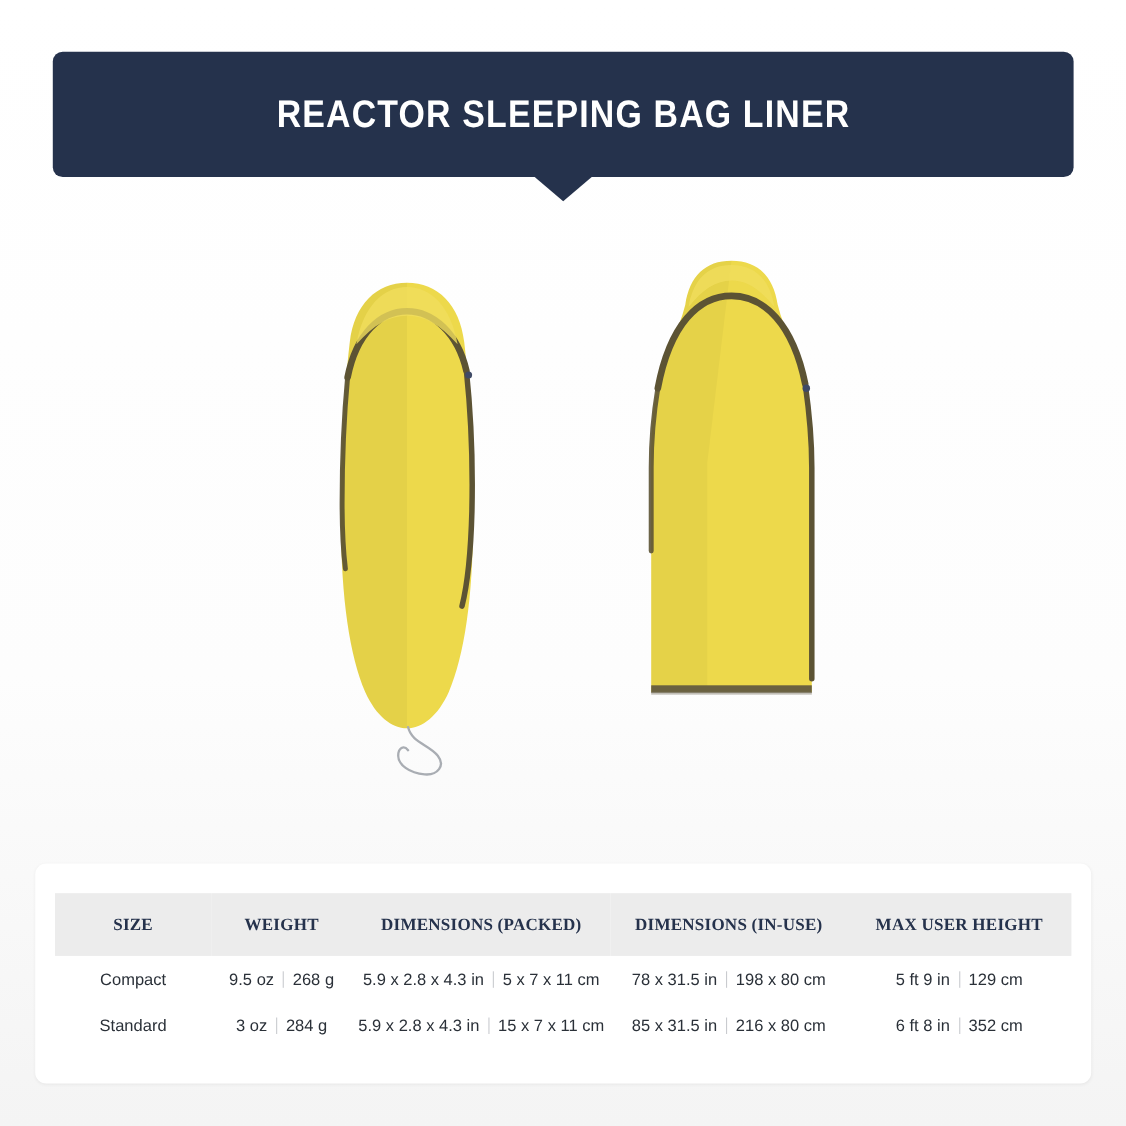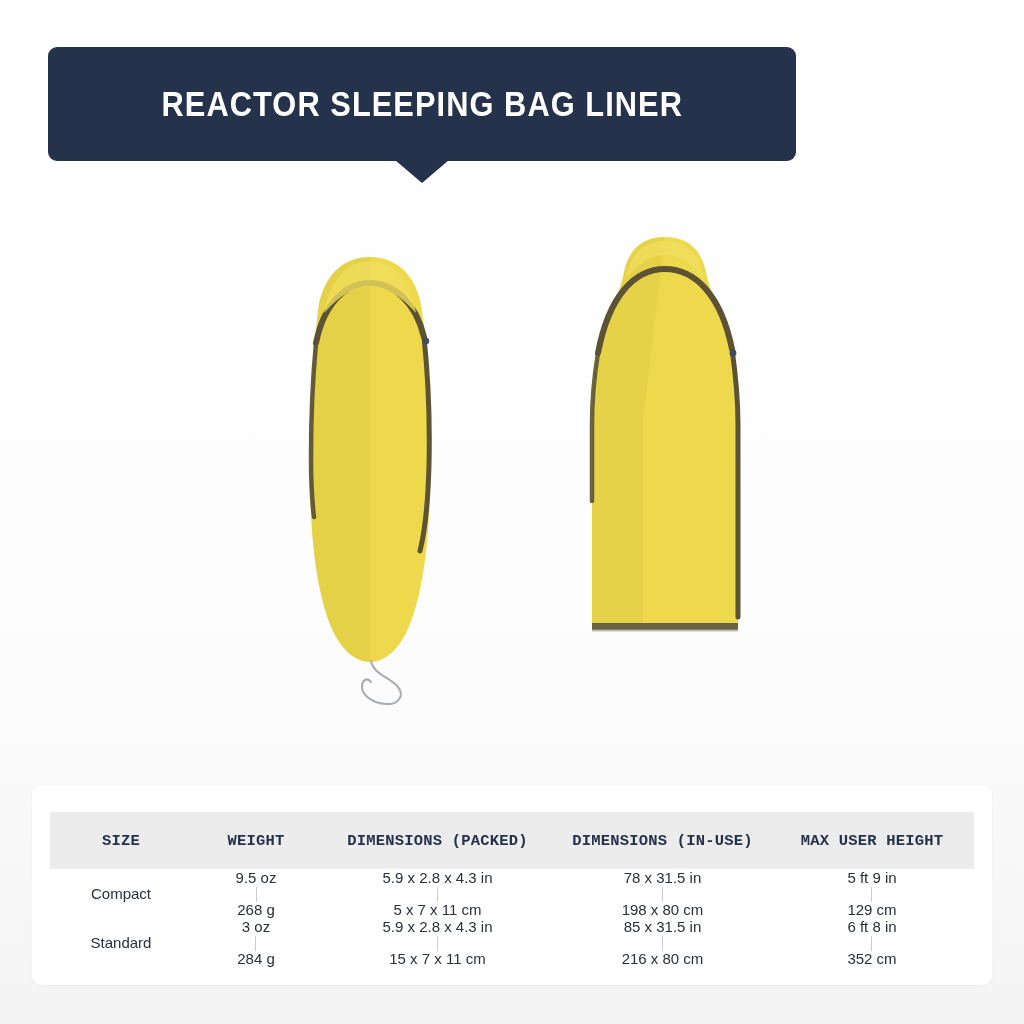--- a/index.html
+++ b/index.html
@@ -15,21 +15,21 @@
     position:relative;
     width:1024px; height:1024px;
     background:
       linear-gradient(180deg,#ffffff 0%,#fdfdfd 60%,#f4f4f4 100%);
   }
 
   
   #banner-wrap {
     position:absolute;
     left:48px; top:47px;
-    width:748px; height:114px;
+    width:928px; height:114px;
   }
   #banner {
     width:100%; height:100%;
     background:#25324C;
     border-radius:9px;
     display:flex; align-items:center; justify-content:center;
   }
   #banner-title {
     color:#ffffff;
     font-family:"Liberation Sans Narrow","Liberation Sans", sans-serif;
@@ -93,21 +93,21 @@
     position:absolute;
     left:18px; top:27px;
     width:924px;
     border-collapse:collapse;
     table-layout:fixed;
   }
   #spec-table thead tr { background:#ECECEC; }
   #spec-table th {
     height:57px;
     color:#25324C;
-    font-family:Liberation Mono, monospace;
+    font-family:Liberation Serif, serif;
     font-size:15.5px;
     font-weight:bold;
     letter-spacing:0.2px;
     text-align:center;
     text-transform:uppercase;
     white-space:nowrap;
   }
   #spec-table td {
     height:42px;
     color:#2A3038;
@@ -115,21 +115,21 @@
     font-weight:400;
     text-align:center;
     white-space:nowrap;
   }
   .col-size    { width:142px; }
   .col-weight  { width:128px; }
   .col-packed  { width:235px; }
   .col-inuse   { width:215px; }
   .col-height  { width:204px; }
 
-  .dual { display:inline-flex; align-items:center; justify-content:center;flex-direction:column; }
+  .dual { display:inline-flex; justify-content:center; }
   .dual .sep {
     display:inline-block;
     width:1px; height:15px;
     background:#C9CBCF;
     margin:0 8px;
     position:relative; top:1px;
   }
 </style>
 </head>
 <body>

